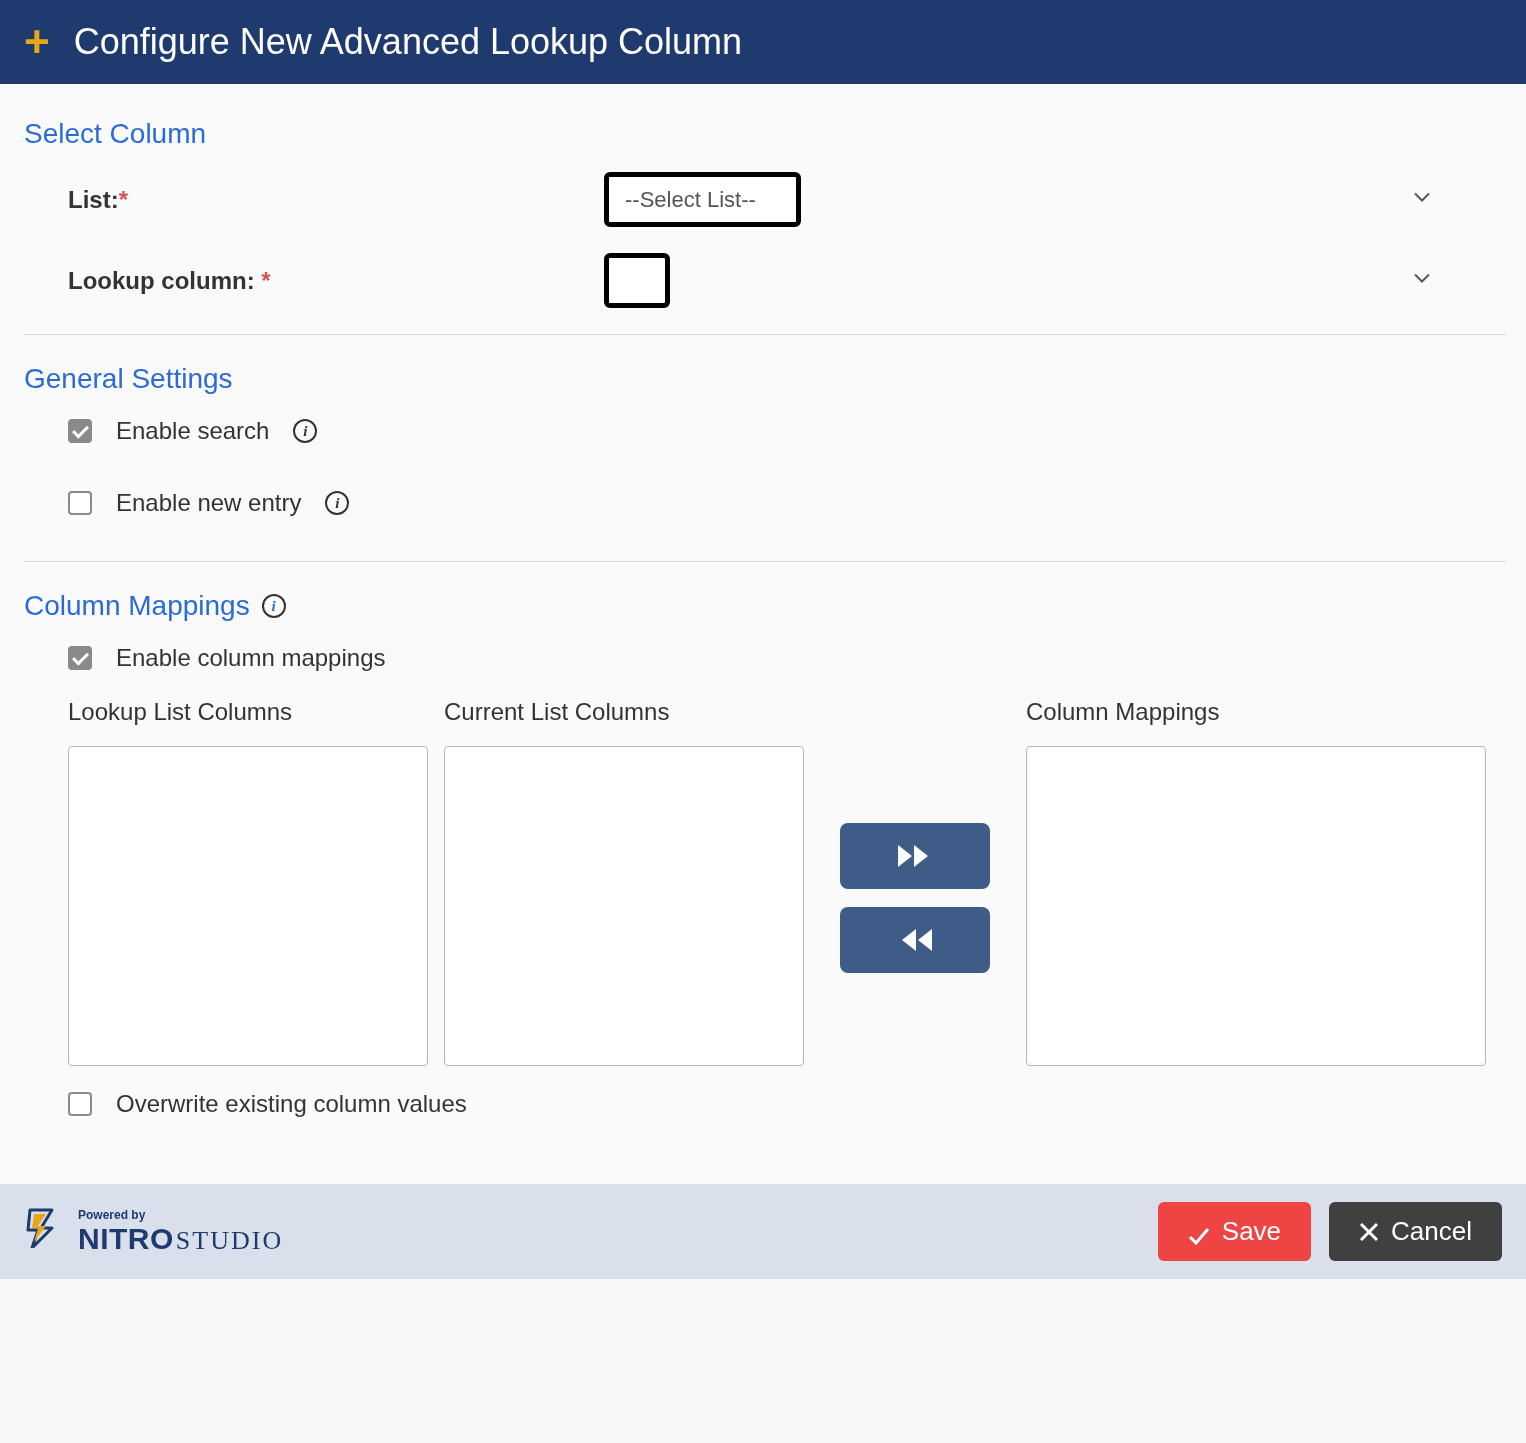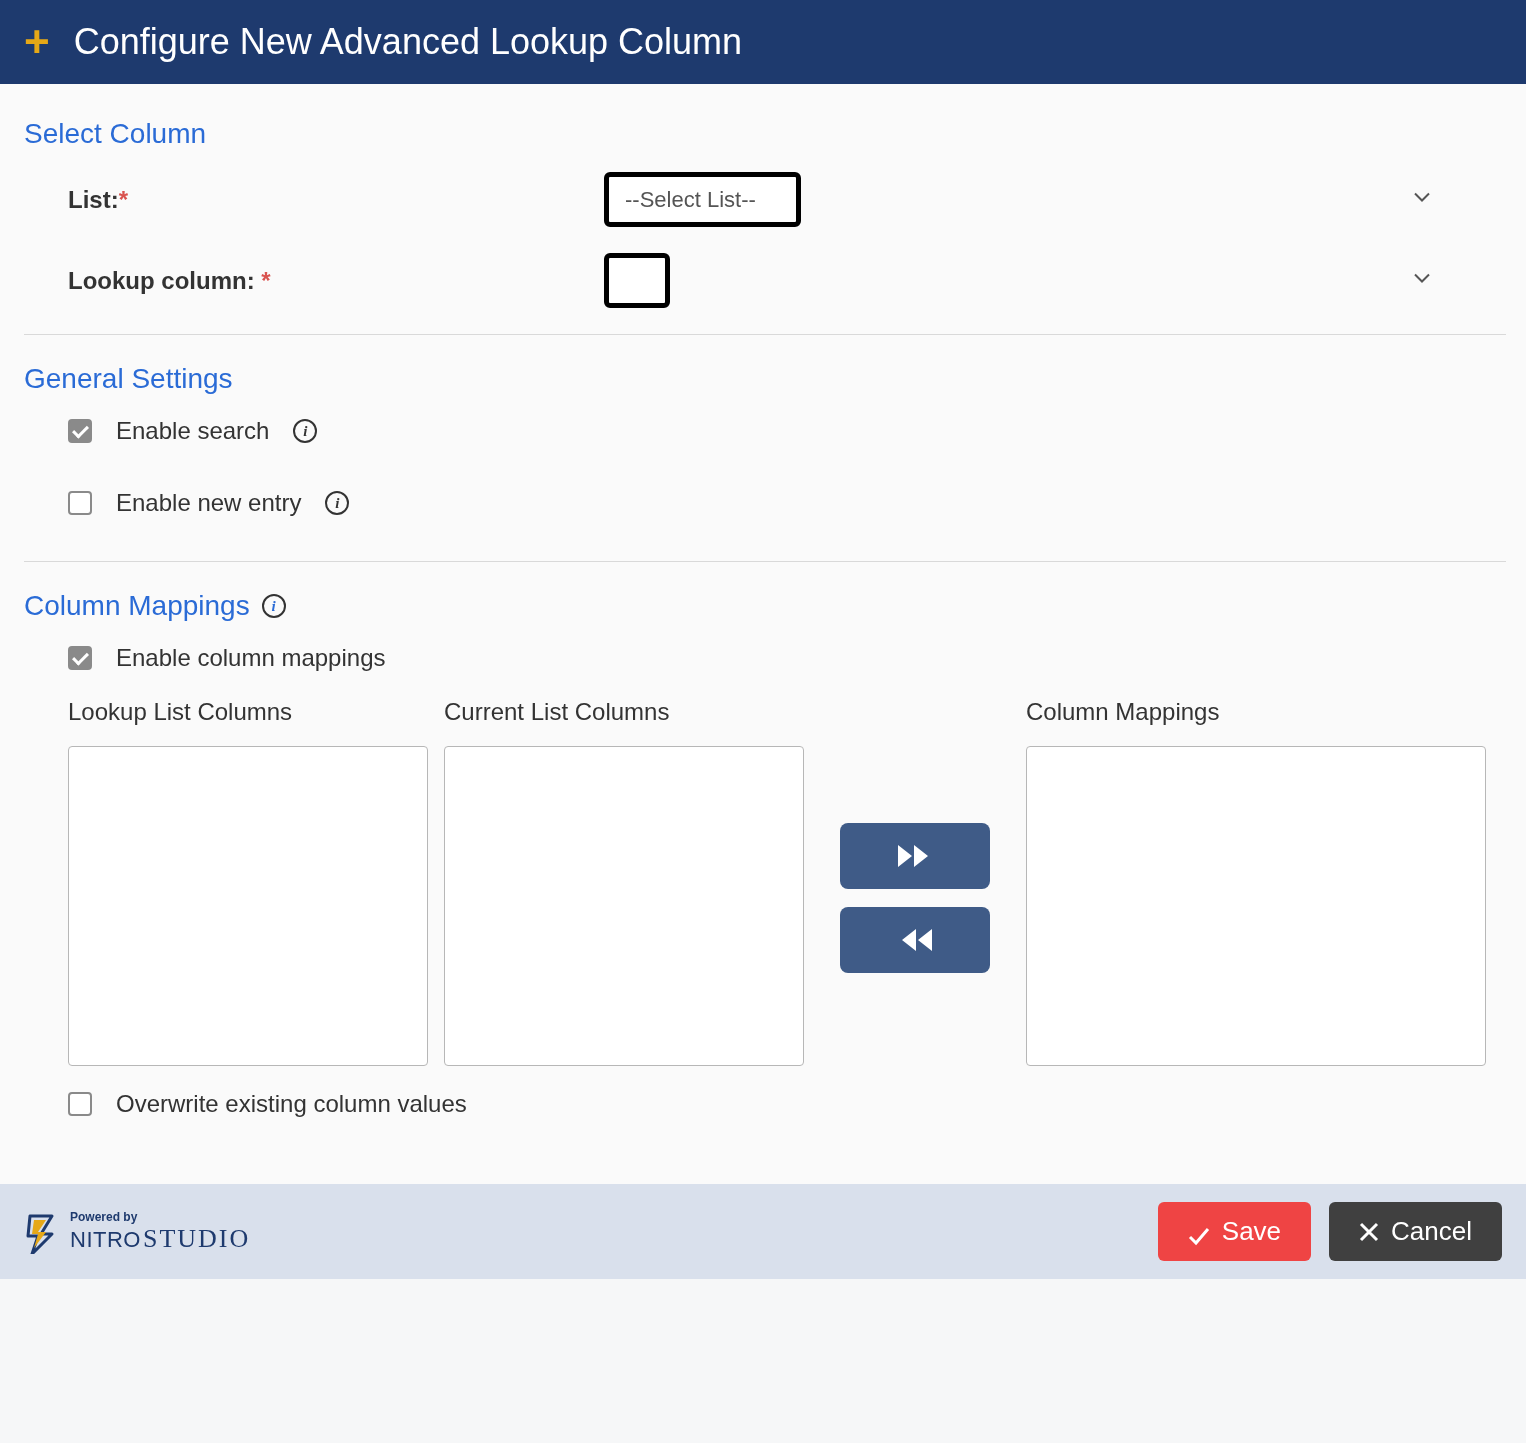--- a/index.html
+++ b/index.html
@@ -177,26 +177,25 @@
   .arrow-btn svg { fill: #fff; }
   .footer {
     background: #d9e0ec;
     padding: 18px 24px;
     display: flex;
     align-items: center;
     justify-content: space-between;
   }
   .logo {
     display: flex;
-    align-items: flex-end;
-    gap: 12px;
+    gap: 20px;
     color: #1e3a6e;
   }
   .logo .powered { font-size: 12px; font-weight: 600; color:#1e3a6e; }
-  .logo .brand { font-size: 22px; font-weight: 400; letter-spacing: 0.5px;}
+  .logo .brand { font-size: 30px; font-weight: 700; letter-spacing: 0.5px;}
   .logo .studio { font-size: 26px; font-weight: 300; letter-spacing: 2px; margin-left:2px;font-family:Liberation Serif, serif;}
   .footer-buttons { display: flex; gap: 18px; align-items: center; }
   .btn {
     display: inline-flex;
     align-items: center;
     gap: 12px;
     font-size: 26px;
     padding: 14px 30px;
     border-radius: 6px;
     border: none;

